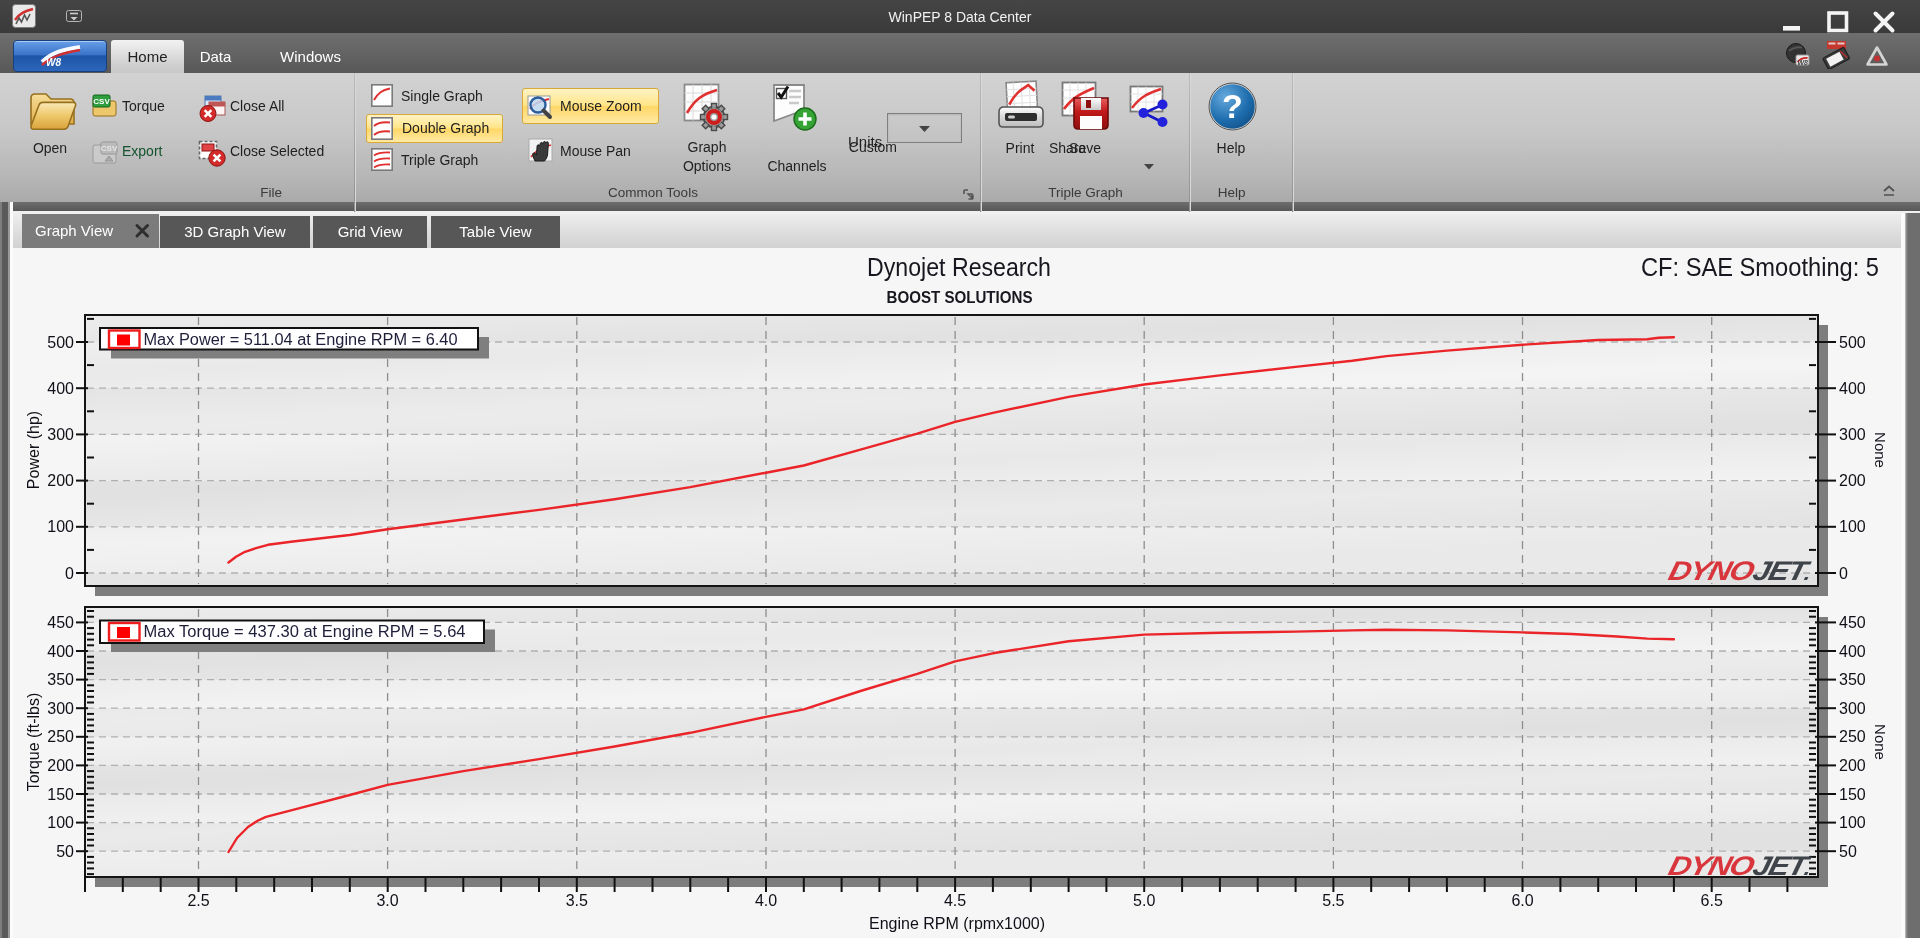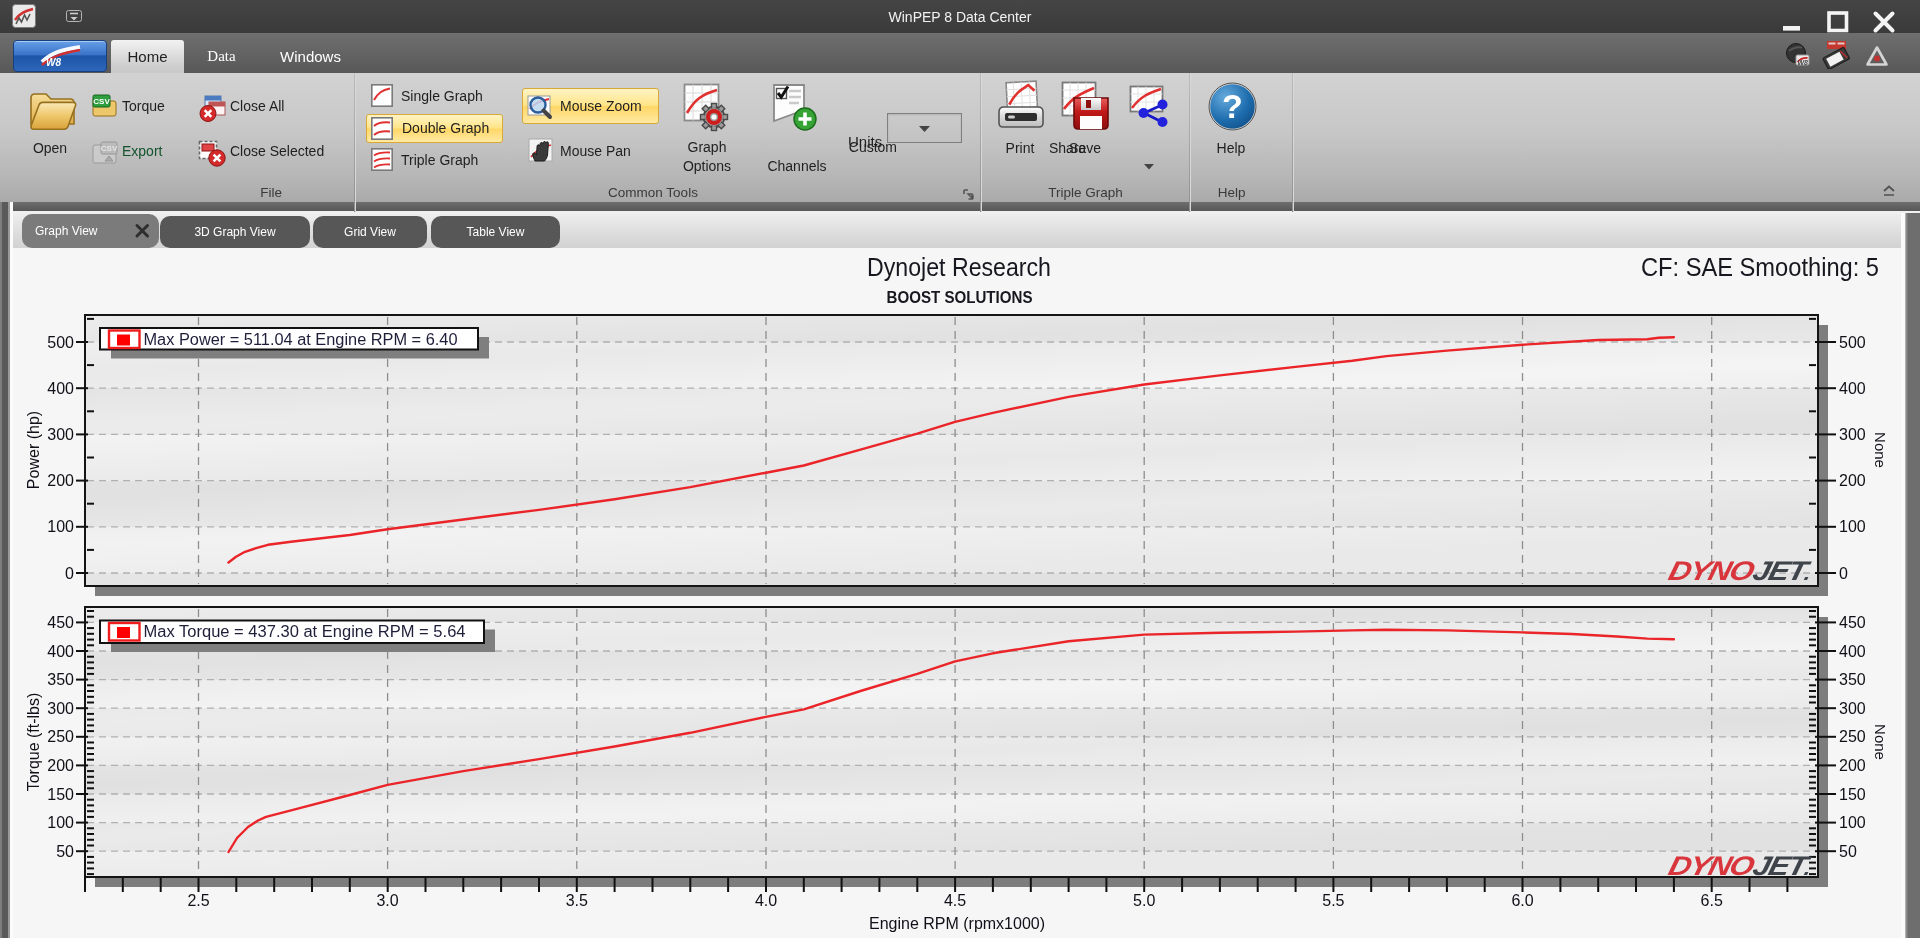--- a/index.html
+++ b/index.html
@@ -31,43 +31,43 @@
   .gray { color:#14532d; }
   .hl { background:linear-gradient(#fff3c4,#ffe588 48%,#ffd766 52%,#ffe9a3);
     border:1px solid #d8a938; border-radius:3px; }
 
   
   #band { left:0; top:202px; width:1920px; height:11px;
     background:linear-gradient(#6e6e6e,#525252); }
   #bandline { left:0; top:211px; width:1920px; height:3px; background:#f0f0f0; }
   #tabstrip { left:0; top:214px; width:1920px; height:34px;
     background:linear-gradient(#eee,#e0e0e0 45%,#d2d2d2); }
-  .dtab { top:216px; height:32px; background:#575757; color:#fff; font-size:12px;
-    text-align:center; line-height:32px;border-radius:10px; }
+  .dtab { top:216px; height:32px; background:#575757; color:#fff; font-size:15px;
+    text-align:center; line-height:32px; }
   #dtab1 { left:22px; width:137px; top:214px; height:34px; line-height:34px; background:#7b7b7b;
     text-align:left; padding-left:13px; }
 
   
   #content { left:0; top:248px; width:1920px; height:690px; background:#f6f6f6; }
 
   
   #lgutter { left:0; top:202px; width:13px; height:736px;
     background:linear-gradient(90deg,#7e7e7e 0,#7e7e7e 15%,#5a5a5a 18%,#5a5a5a 60%,#999 64%,#999 76%,#fbfbfb 80%,#fbfbfb 100%); }
   #rgutter { left:1901px; top:213px; width:19px; height:725px;
     background:linear-gradient(90deg,#fbfbfb 0,#fbfbfb 20%,#999 25%,#6e6e6e 38%,#6e6e6e 100%); }
 </style>
 </head>
 <body>
 <div id="page">
   <div class="abs" id="titlebar"></div>
   <div class="abs" id="title">WinPEP 8 Data Center</div>
   <div class="abs" id="tabrow"></div>
   <div class="abs" id="appbtn"></div>
   <div class="abs rtab" id="tab-home">Home</div>
-  <div class="abs rtab" style="left:198px;width:47px;font-family:Liberation Serif, serif;">Data</div>
+  <div class="abs rtab" style="left:192px;width:47px;">Data</div>
   <div class="abs rtab" style="left:272px;width:77px;">Windows</div>
   <div class="abs" id="ribbon"></div>
   <div class="abs" id="band"></div>
   <div class="abs" id="bandline"></div>
   <div class="abs" id="tabstrip"></div>
   <div class="abs dtab" id="dtab1">Graph View</div>
   <div class="abs dtab" style="left:160px;width:150px;">3D Graph View</div>
   <div class="abs dtab" style="left:313px;width:114px;">Grid View</div>
   <div class="abs dtab" style="left:431px;width:129px;">Table View</div>
   <div class="abs" id="content"></div>

